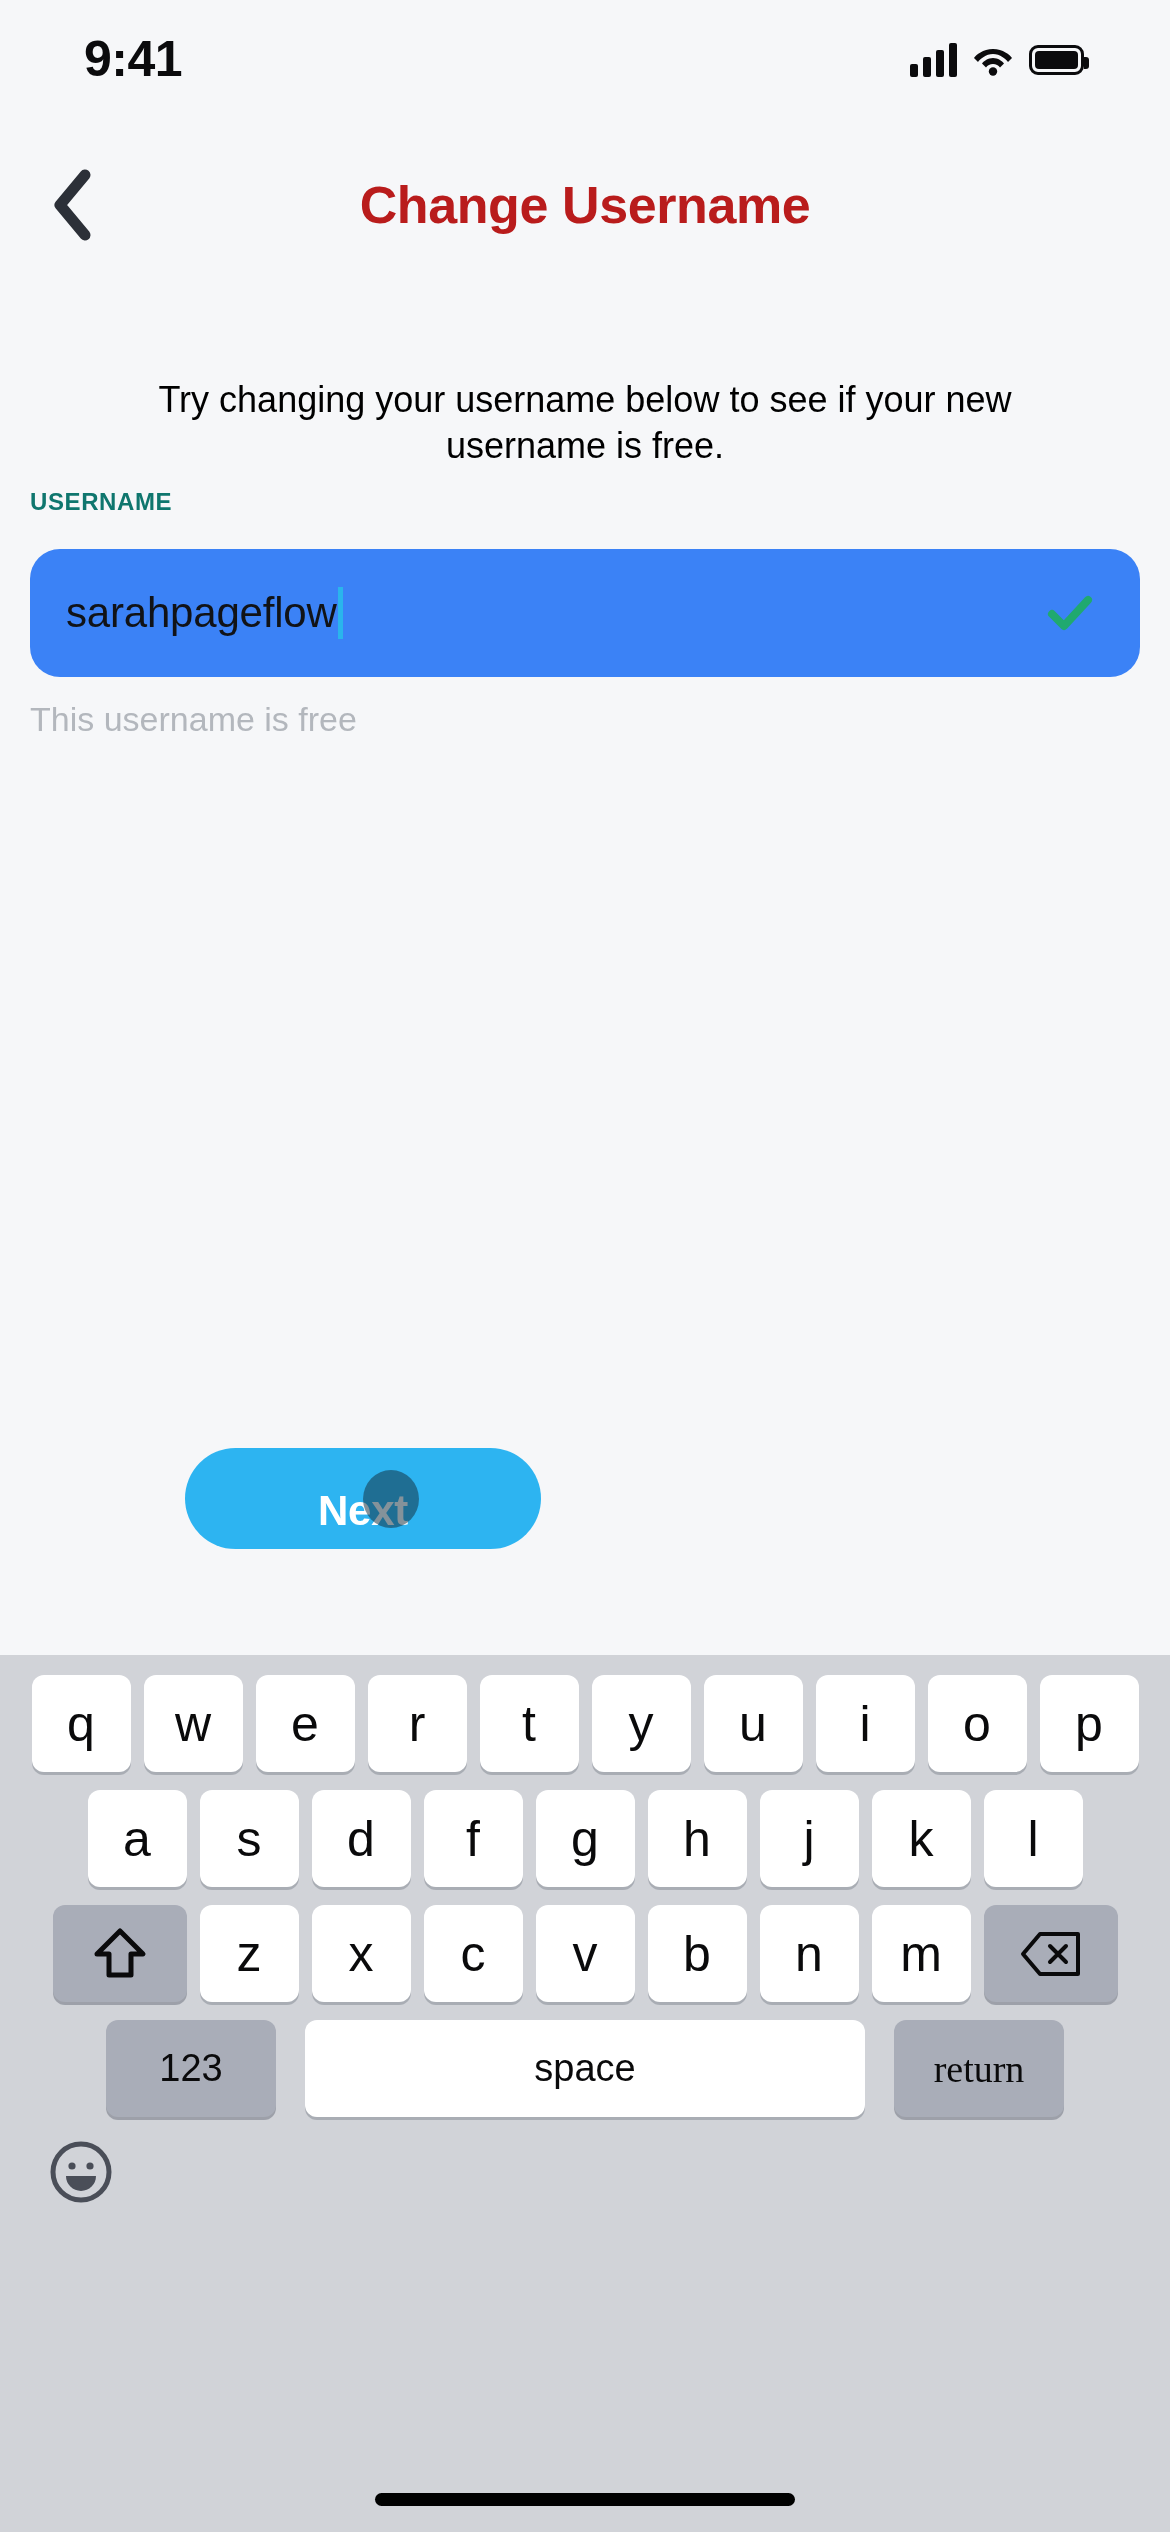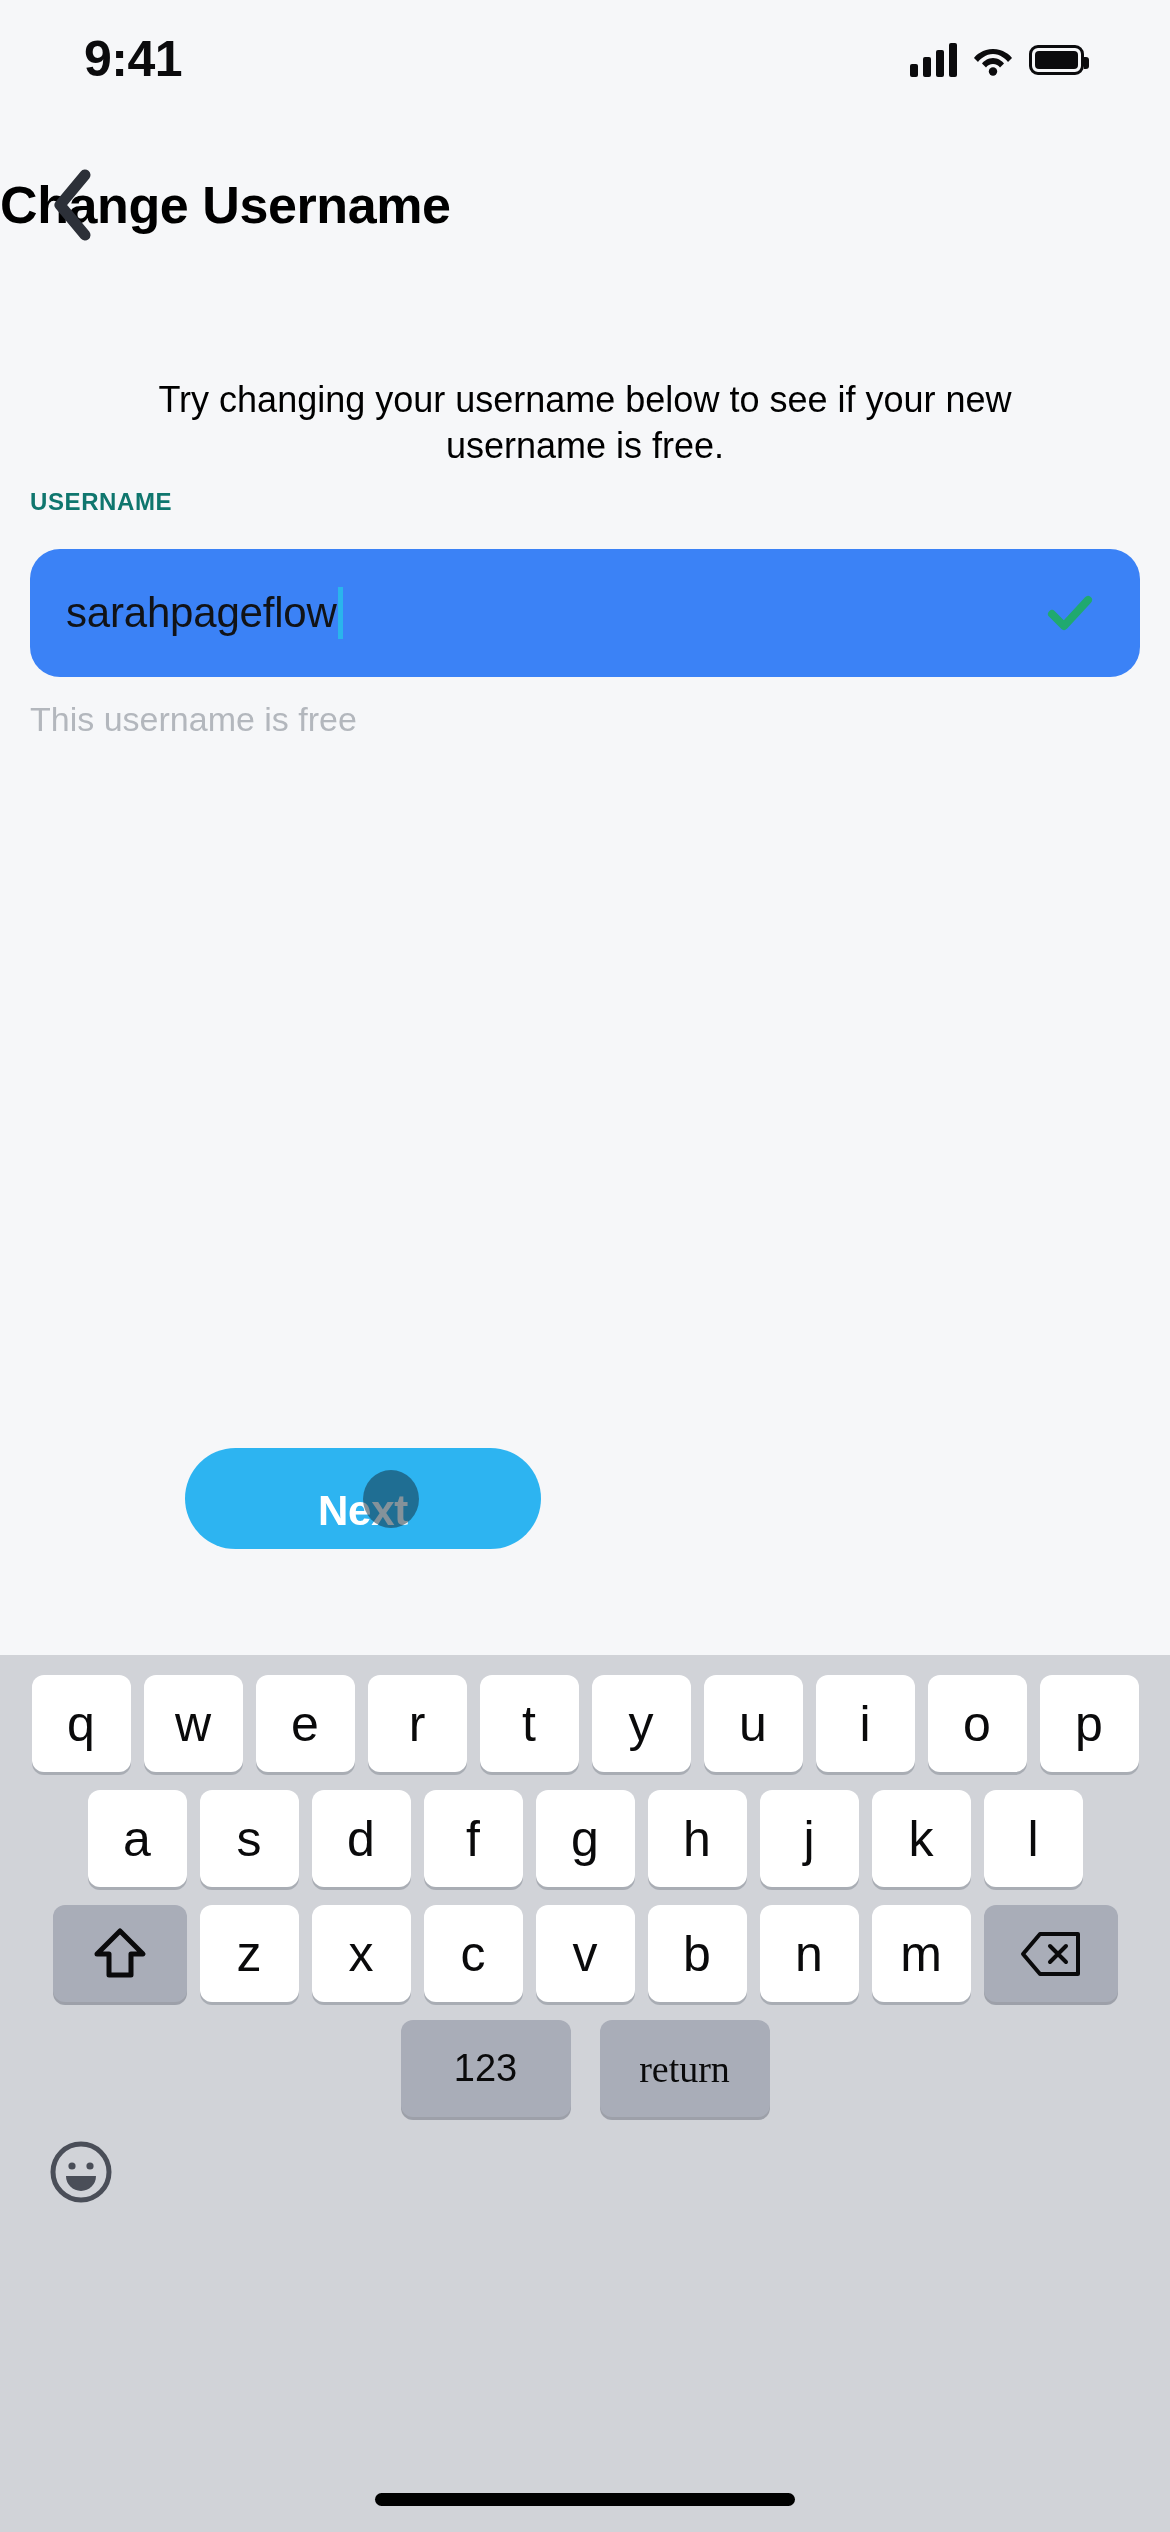--- a/index.html
+++ b/index.html
@@ -44,22 +44,22 @@
   .navbar {
     position: absolute; top: 150px; left: 0; width: 1170px; height: 110px;
     display: flex; align-items: center;
   }
   .back-btn {
     position: absolute; left: 22px; top: 0; width: 100px; height: 110px;
     display: flex; align-items: center; justify-content: center;
     background: none; border: none; cursor: pointer;
   }
   .nav-title {
-    width: 100%; text-align: left;
-    font-size: 52px; font-weight: 700; color: #000000;
+    width: 100%; text-align: center;
+    font-size: 52px; font-weight: 700; color: #b91c1c;
     letter-spacing: -0.4px;
   }
 
   
   .subtitle {
     position: absolute; top: 330px; left: 135px; width: 900px;
     text-align: center; font-size: 36px; line-height: 1.28;
     color: #000000; font-weight: 400; margin-top: 47px;
   }
 
@@ -240,20 +240,21 @@
       <button class="key fn back">
         <svg width="62" height="48" viewBox="0 0 62 48">
           <path d="M20 4 L58 4 L58 44 L20 44 L3 24 Z" stroke="#0a0a0b" stroke-width="4" fill="none" stroke-linejoin="round"></path>
           <path d="M30 16 L46 32 M46 16 L30 32" stroke="#0a0a0b" stroke-width="4" stroke-linecap="round"></path>
         </svg>
       </button>
     </div>
 
     <div class="krow r4">
       <button class="key fn num">123</button>
+      <button class="key space">space</button>
       <button class="key fn ret">return</button>
     </div>
 
     <div class="emoji-row">
       <button class="emoji-key">
         <svg width="66" height="66" viewBox="0 0 66 66">
           <circle cx="33" cy="33" r="28" stroke="#4a4e58" stroke-width="5" fill="none"></circle>
           <circle cx="24" cy="27" r="3.6" fill="#4a4e58"></circle>
           <circle cx="42" cy="27" r="3.6" fill="#4a4e58"></circle>
           <path d="M18 37 L48 37 A15 15 0 0 1 18 37 Z" fill="#4a4e58"></path>

